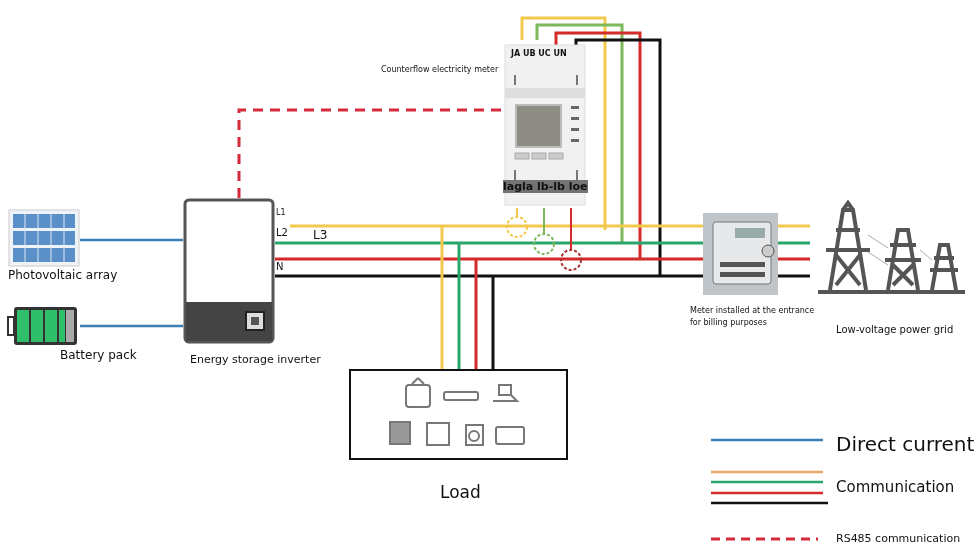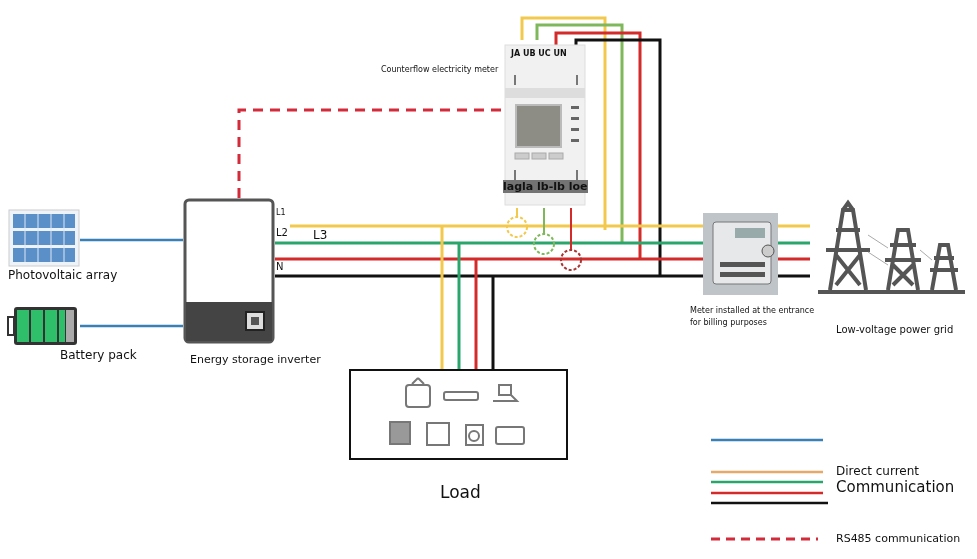--- a/index.html
+++ b/index.html
@@ -2,21 +2,21 @@
 <html><head>
 <meta charset="utf-8">
 <style>
   html,body{margin:0;padding:0;background:#fff;}
   body{width:977px;height:559px;position:relative;overflow:hidden;font-family:"Liberation Sans",sans-serif;}
   #canvas{position:absolute;left:0;top:0;}
   .lbl{position:absolute;color:#111;white-space:nowrap;font-family:"DejaVu Sans",sans-serif;}
   .small{font-size:8px;}
   .med{font-size:11px;}
   .big{font-size:12px;}
-  .leg{font-size:12px;margin-top:32px;}
+  .leg{font-size:20px;}
 </style>
 </head>
 <body>
 
 <svg id="canvas" width="977" height="559">
 
   <polyline points="239,198 239,110 505,110" fill="none" stroke="#d42a3a" stroke-width="3" stroke-dasharray="10,7"></polyline>
 
   <polyline points="522,40 522,18 605,18 605,230" fill="none" stroke="#f2c94c" stroke-width="3"></polyline>
   <polyline points="537,40 537,25 622,25 622,242" fill="none" stroke="#7fb85a" stroke-width="3"></polyline>

